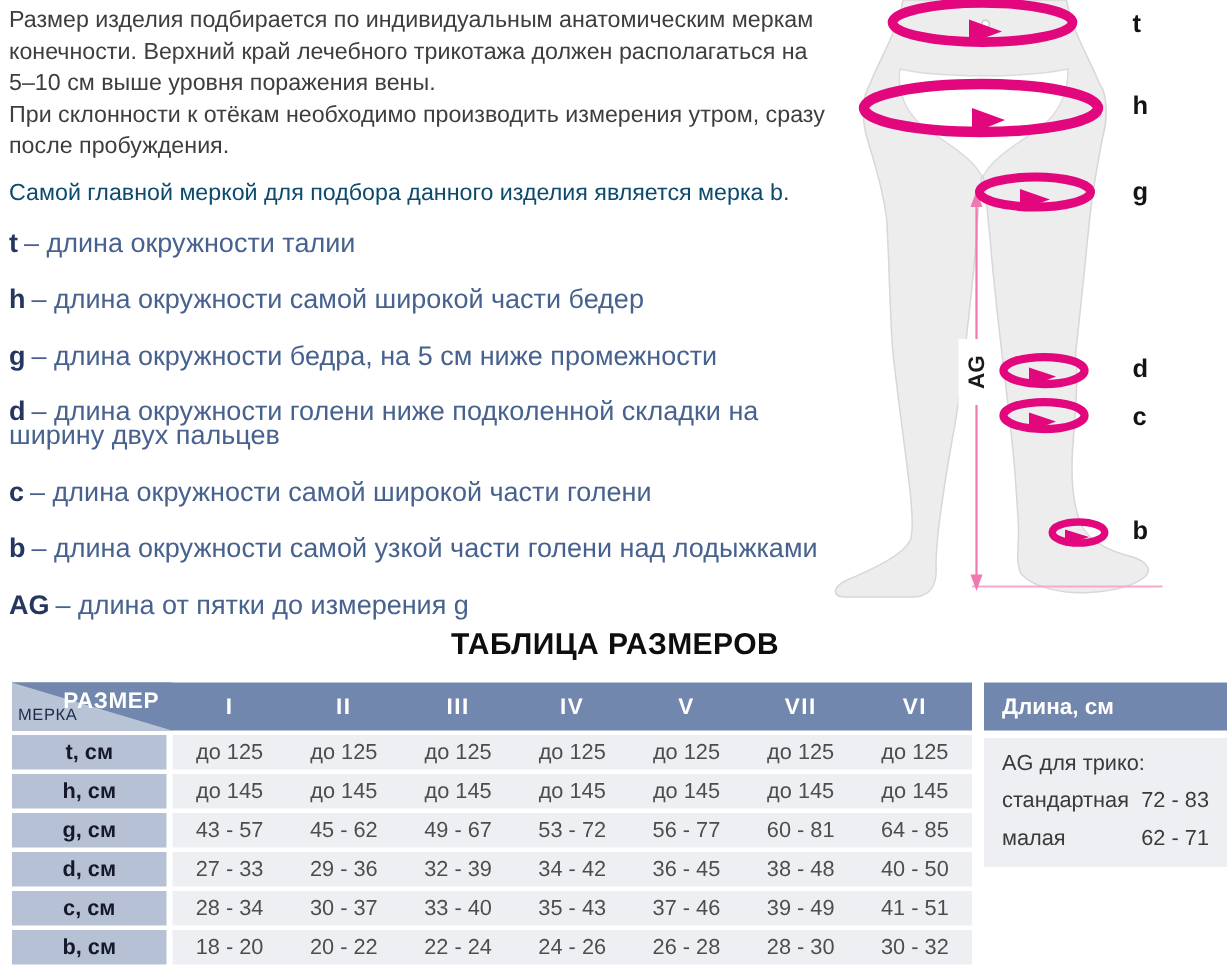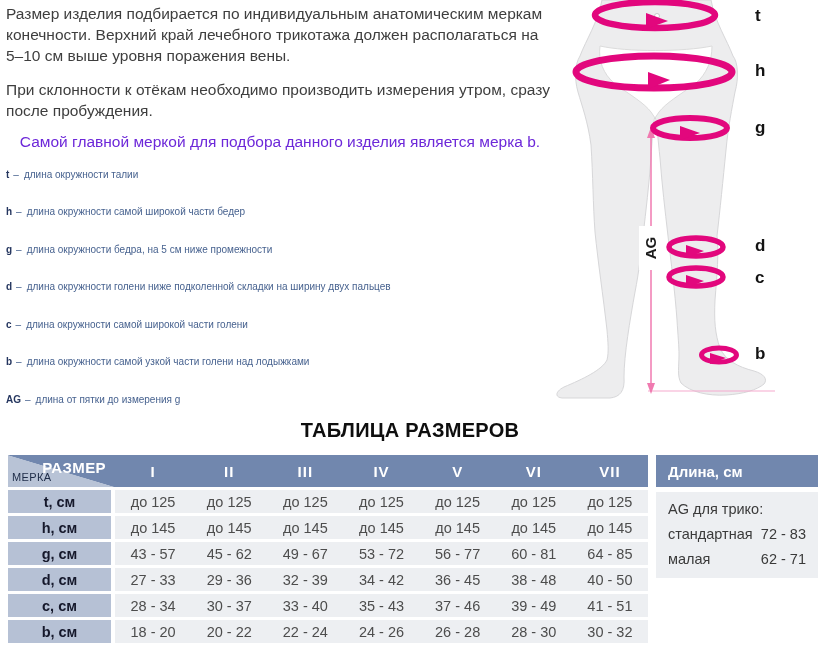--- a/index.html
+++ b/index.html
@@ -2,24 +2,24 @@
 <html><head>
 <meta charset="utf-8">
 <style>
   html,body{margin:0;padding:0;background:#fff;}
   .page{position:relative;width:820px;height:652px;background:#fff;overflow:hidden;
         font-family:"Liberation Sans", sans-serif;}
   
   .intro{position:absolute;left:6px;top:0;width:548px;}
   .para{margin:0;font-size:15.5px;line-height:21px;color:#3e3e3e;}
   .para-1{margin-top:3px;}
-  .para-2{margin-top:13px;}
-  .para-highlight{margin-top:12px;color:#6d28d9;font-size:15.5px;text-align:center;}
+  .para-2{}
+  .para-highlight{margin-top:12px;color:#0c4a6e;font-size:15.5px;}
   .measure-list{list-style:none;margin:13px 0 0 0;padding:0;}
-  .measure-item{font-size:10px;line-height:16px;margin-bottom:21.5px;color:#47628f;}
+  .measure-item{font-size:18px;line-height:16px;margin-bottom:21.5px;color:#47628f;}
   .m-key{font-weight:bold;color:#25365f;}
   .m-dash{margin:0 5px 0 4px;color:#47628f;}
   .m-desc{color:#47628f;}
   
   .diagram{position:absolute;left:538px;top:0;width:282px;height:406px;}
   
   .table-title{position:absolute;left:0;top:419px;width:820px;margin:0;text-align:center;
                font-size:20px;font-weight:bold;color:#0e0e0e;letter-spacing:.3px;}
   .size-table{position:absolute;left:8px;top:455px;width:640px;}
   .thead{display:flex;height:32px;background:#7187ae;}
@@ -121,22 +121,22 @@
       <div class="corner">
         <span class="corner-top">РАЗМЕР</span>
         <span class="corner-bottom">МЕРКА</span>
       </div>
       <div class="thead-cols">
         <div class="thead-col">I</div>
         <div class="thead-col">II</div>
         <div class="thead-col">III</div>
         <div class="thead-col">IV</div>
         <div class="thead-col">V</div>
+        <div class="thead-col">VII</div>
         <div class="thead-col">VI</div>
-        <div class="thead-col">VII</div>
       </div>
     </div>
 
     <div class="trow">
       <div class="trow-label">t, см</div>
       <div class="trow-data">
         <div class="tcell">до 125</div>
         <div class="tcell">до 125</div>
         <div class="tcell">до 125</div>
         <div class="tcell">до 125</div>

